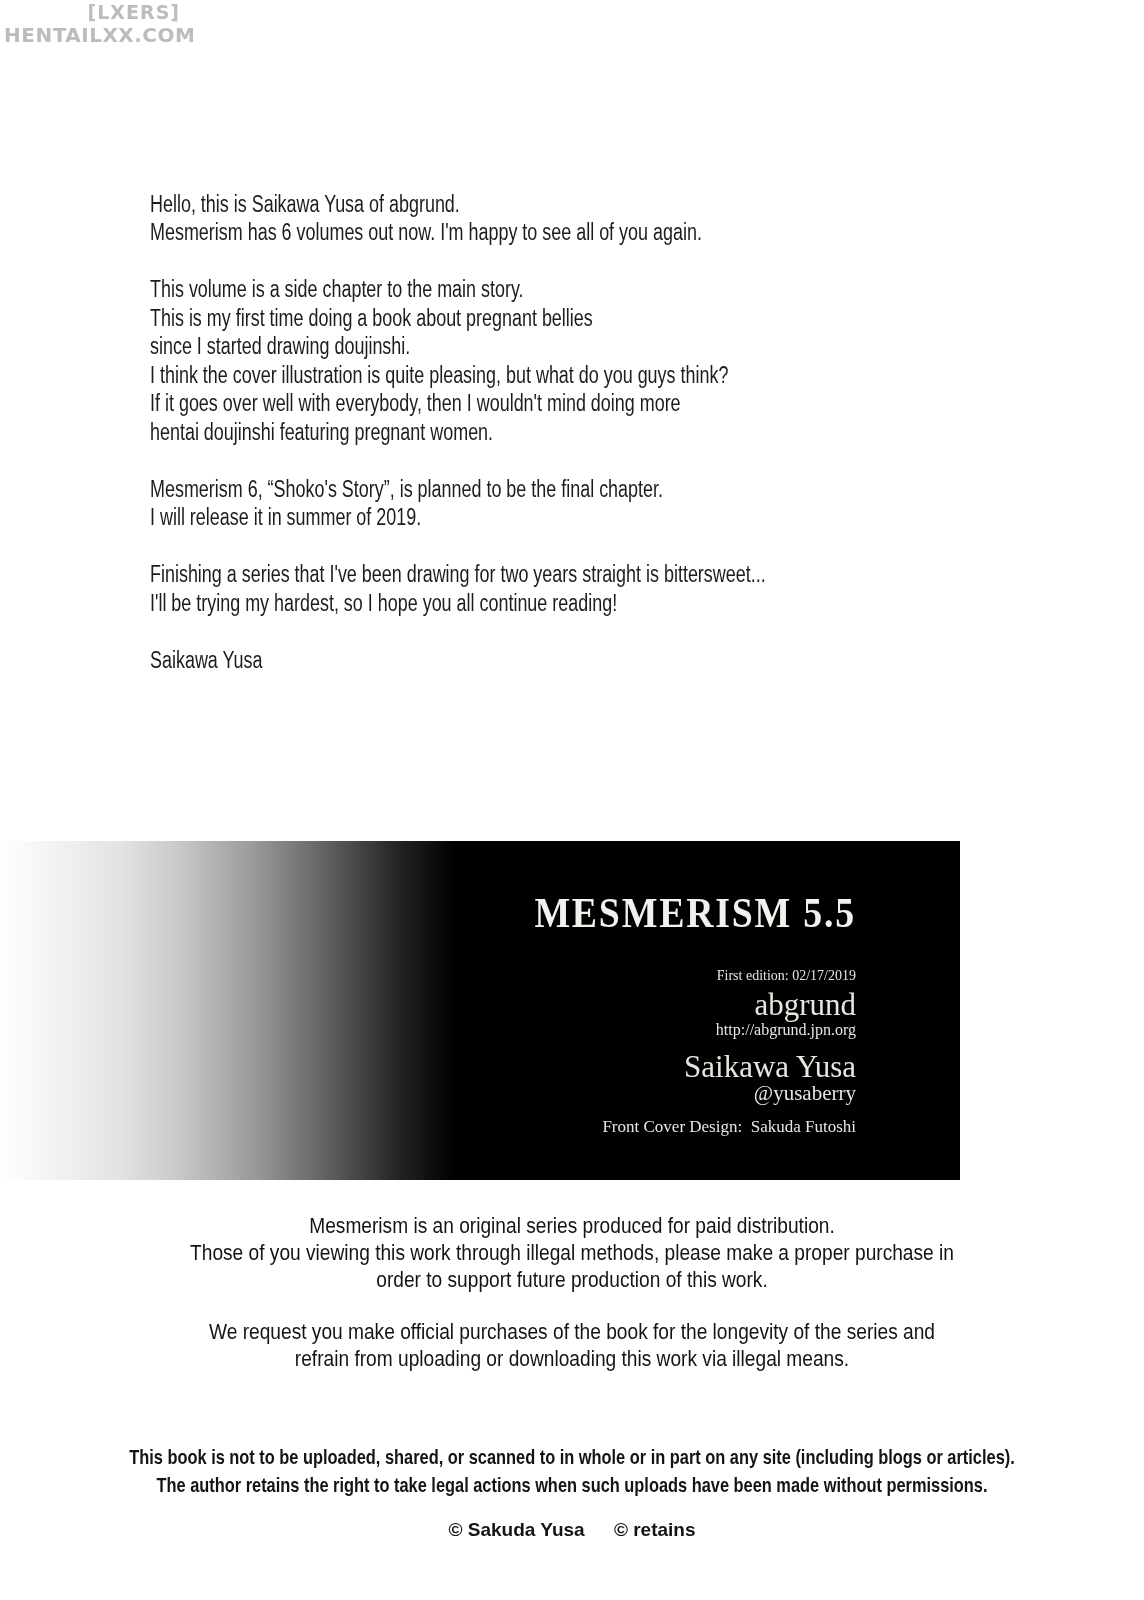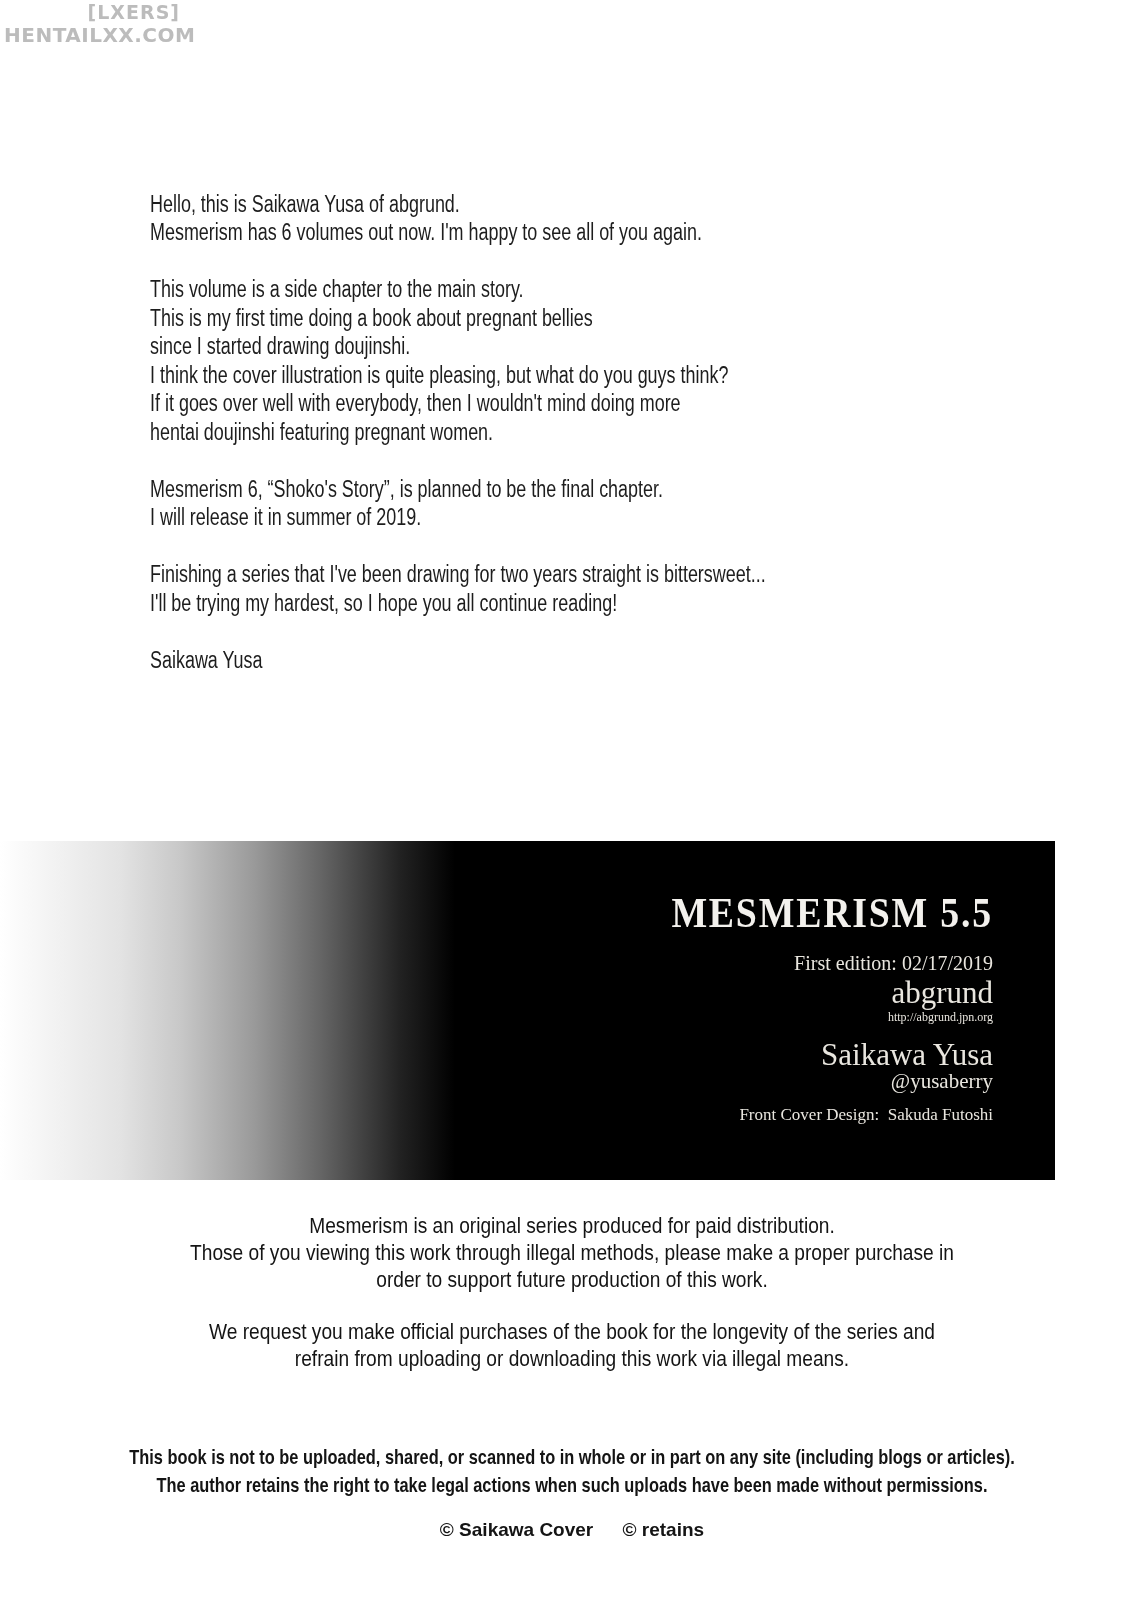--- a/index.html
+++ b/index.html
@@ -30,40 +30,40 @@
     font-size: 23px; line-height: 28.5px;
     transform: scaleX(0.78); transform-origin: 0 0;
     white-space: nowrap;
   }
   .afterword p { margin: 0 0 28.5px 0; }
   .afterword .sig { margin-top: 0; }
 
   
   .banner {
     position: absolute; left: 0; top: 841px;
-    width: 1055px; height: 339px;
+    width: 960px; height: 339px;
     background: linear-gradient(to right,
       #ffffff 0px, #e3e3e3 120px, #c8c8c8 180px, #999999 255px,
       #666666 320px, #222222 400px, #000000 455px);
     box-sizing: border-box;
     text-align: right;
-    padding-right: 62px;
+    padding-right: 104px;
     color: #e9e6df;
     font-family: "Liberation Serif", serif;
   }
   .banner-title {
     margin-top: 50px;
     font-size: 42px; font-weight: bold;
     letter-spacing: 2px; line-height: 44px;
     color: #f3f1ed;
     transform: scaleX(0.9); transform-origin: 100% 50%;
   }
-  .first-edition { margin-top: 16px; font-size: 20px; line-height: 25px; }
+  .first-edition { margin-top: 28px; font-size: 14px; line-height: 25px; }
   .circle        { font-size: 31px; line-height: 33px; }
-  .circle-url    { font-size: 12px; line-height: 17px; }
+  .circle-url    { font-size: 16px; line-height: 17px; }
   .author        { margin-top: 12px; font-size: 31px; line-height: 34px; }
   .author-tw     { font-size: 21px; line-height: 18px; }
   .cover-design  { margin-top: 12px; font-size: 17px; line-height: 26px; white-space: pre; }
 
   
   .notice {
     position: absolute; left: 0; width: 1144px;
     text-align: center; color: #141414;
   }
   .notice div { margin: 0; }
@@ -132,15 +132,15 @@
   <div>We request you make official purchases of the book for the longevity of the series and</div>
   <div>refrain from uploading or downloading this work via illegal means.</div>
 </div>
 
 <div class="notice" id="legal">
   <div>This book is not to be uploaded, shared, or scanned to in whole or in part on any site (including blogs or articles).</div>
   <div>The author retains the right to take legal actions when such uploads have been made without permissions.</div>
 </div>
 
 <div class="notice" id="copyright">
-  <span>© Saikawa Cover</span>
+  <span>© Sakuda Yusa</span>
   <span>© retains</span>
 </div>
 
 </body></html>

